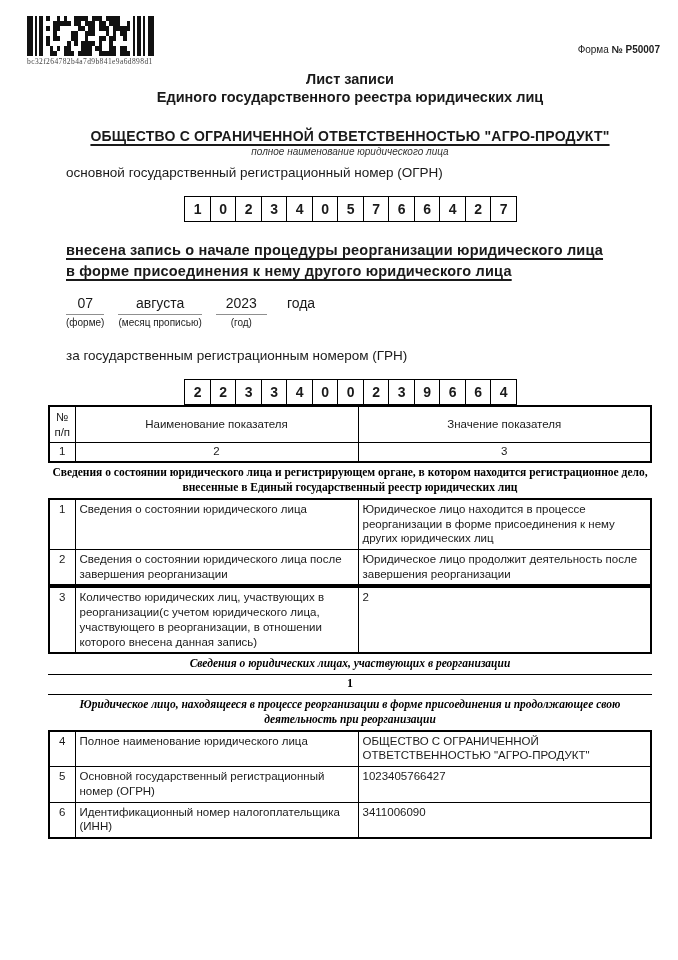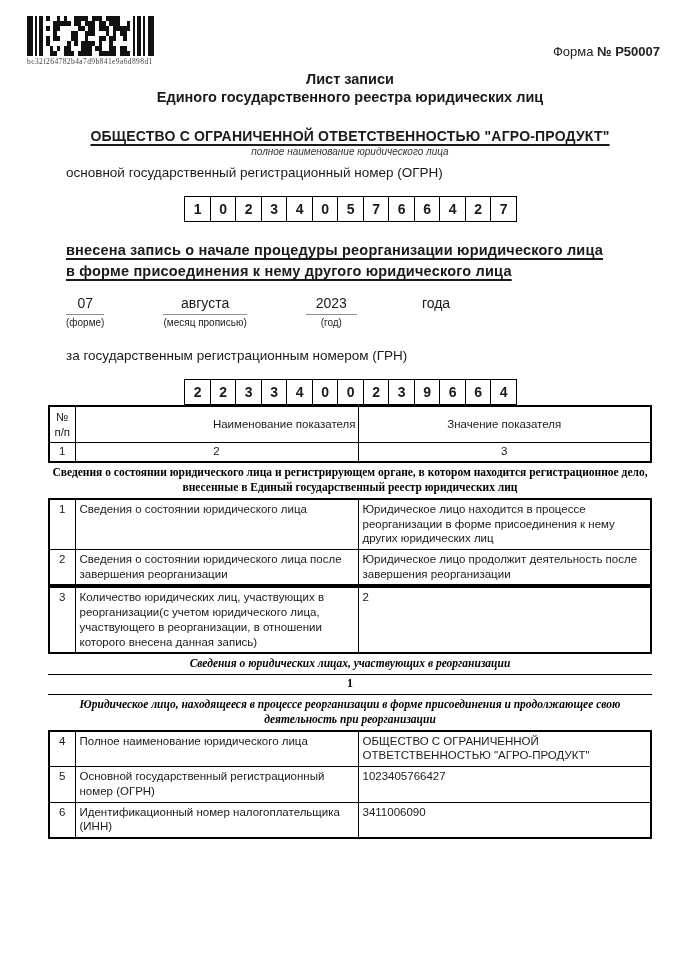--- a/index.html
+++ b/index.html
@@ -14,21 +14,21 @@
 
   
   .top-row { display:flex; justify-content:space-between; align-items:flex-start; margin-bottom:4px; }
   .barcode-wrap { margin-left:27px; }
   .barcode-img { width:130px; height:40px; position:relative; background:#fff; }
   .barcode-img .bar { position:absolute; background:#111; }
   .barcode-text {
     font-family:"Liberation Serif", serif;
     font-size:7.5px; color:#444; letter-spacing:0.4px; margin-top:1px; white-space:nowrap;
   }
-  .form-no { font-size:13px; margin-top:28px; margin-right:18px; color:#222; }
+  .form-no { font-size:10px; margin-top:28px; margin-right:18px; color:#222; }
   .form-no b { font-weight:bold; }
 
   
   .doc-title { text-align:center; font-size:14.5px; font-weight:bold; line-height:1.25; }
   .intro { font-size:13.5px; line-height:1.45; margin-top:12px; margin-left:18px; margin-right:10px; }
   .intro .l1 { text-indent:64px; }
 
   .company-name {
     text-align:center; font-size:14px; font-weight:bold; margin-top:22px;
     text-decoration:underline; text-underline-offset:3px; text-decoration-thickness:1.5px;
@@ -44,21 +44,21 @@
     font-size:14px; font-weight:bold; background:#fff;
   }
 
   .statement { margin-top:18px; margin-left:18px; font-size:14.5px; font-weight:bold; line-height:1.4; }
   .statement div {
     text-decoration:underline; text-underline-offset:3px; text-decoration-thickness:1.5px;
     display:inline-block; letter-spacing:0.2px;
   }
 
   
-  .date-row { display:flex; margin-top:14px; margin-left:18px; align-items:flex-start;gap:45px; }
+  .date-row { display:flex; margin-top:14px; margin-left:18px; align-items:flex-start; }
   .date-field { text-align:center; margin-right:14px; }
   .date-field .val { font-size:14px; padding:0 10px 3px 10px; }
   .date-field .rule { border-top:1.5px solid #8f8f8f; }
   .date-field .lbl { font-size:10px; color:#222; padding-top:2px; white-space:nowrap; }
   .date-suffix { font-size:14px; margin-left:6px; margin-top:0; }
 
   .grn-label { font-size:13.5px; margin-top:20px; margin-left:18px; }
 
   .table-intro { font-size:13.5px; margin-top:24px; margin-left:18px; margin-bottom:5px; }
 
@@ -292,21 +292,21 @@
           <col class="w-num">
           <col class="w-name">
           <col class="w-val">
         </colgroup>
       <tbody>
           <tr class="head">
         <td class="c-num">
           <div>№</div>
           <div>п/п</div>
         </td>
-        <td style="text-align:right;">Наименование показателя</td>
+        <td style="text-align:center;">Наименование показателя</td>
         <td style="text-align:center;">Значение показателя</td>
       </tr>
       <tr class="idx">
         <td class="c-num">1</td>
         <td style="text-align:center;">2</td>
         <td style="text-align:center;">3</td>
       </tr>
     </tbody>
       </table>
 

